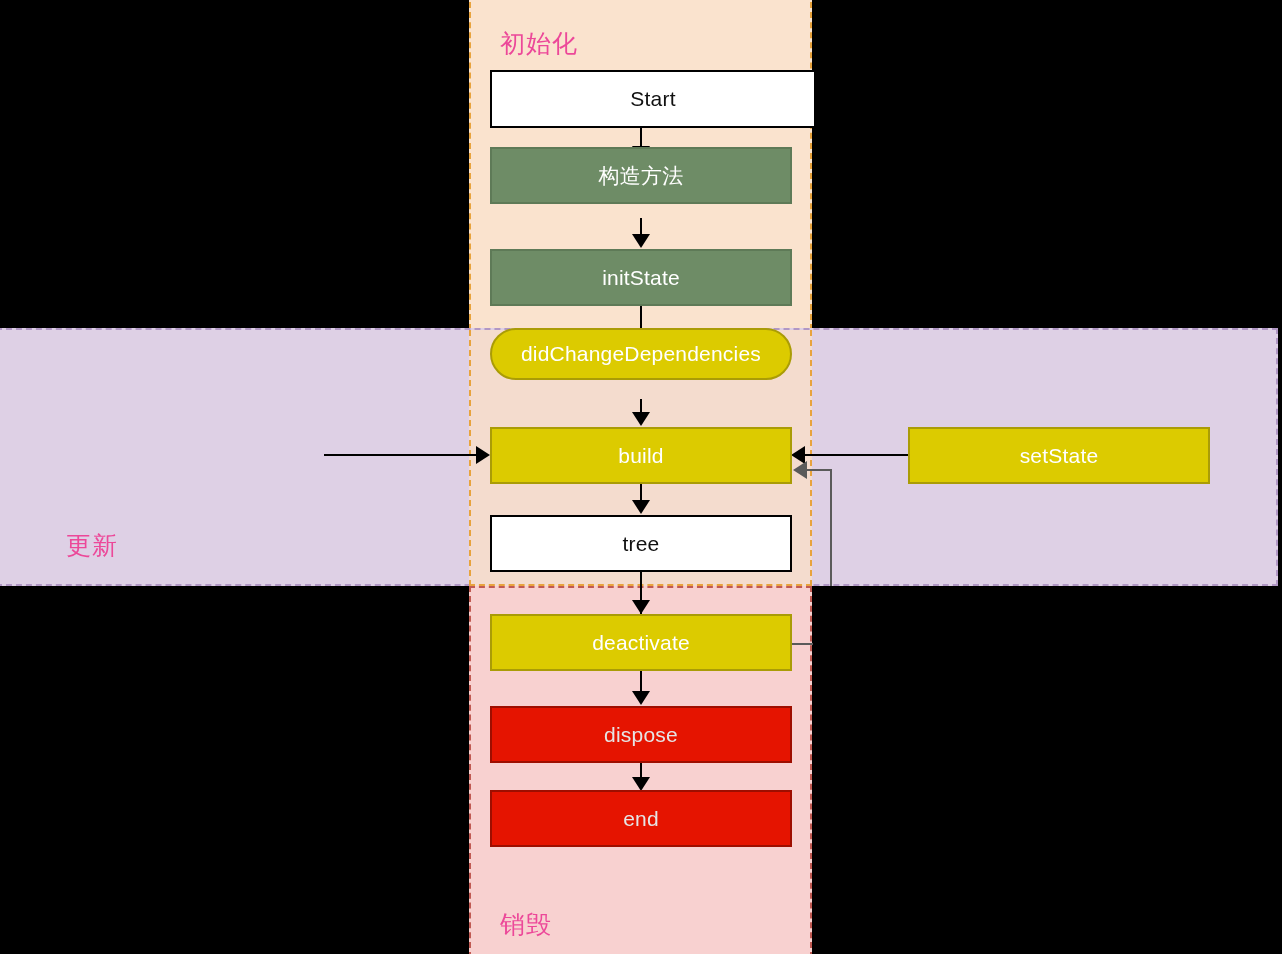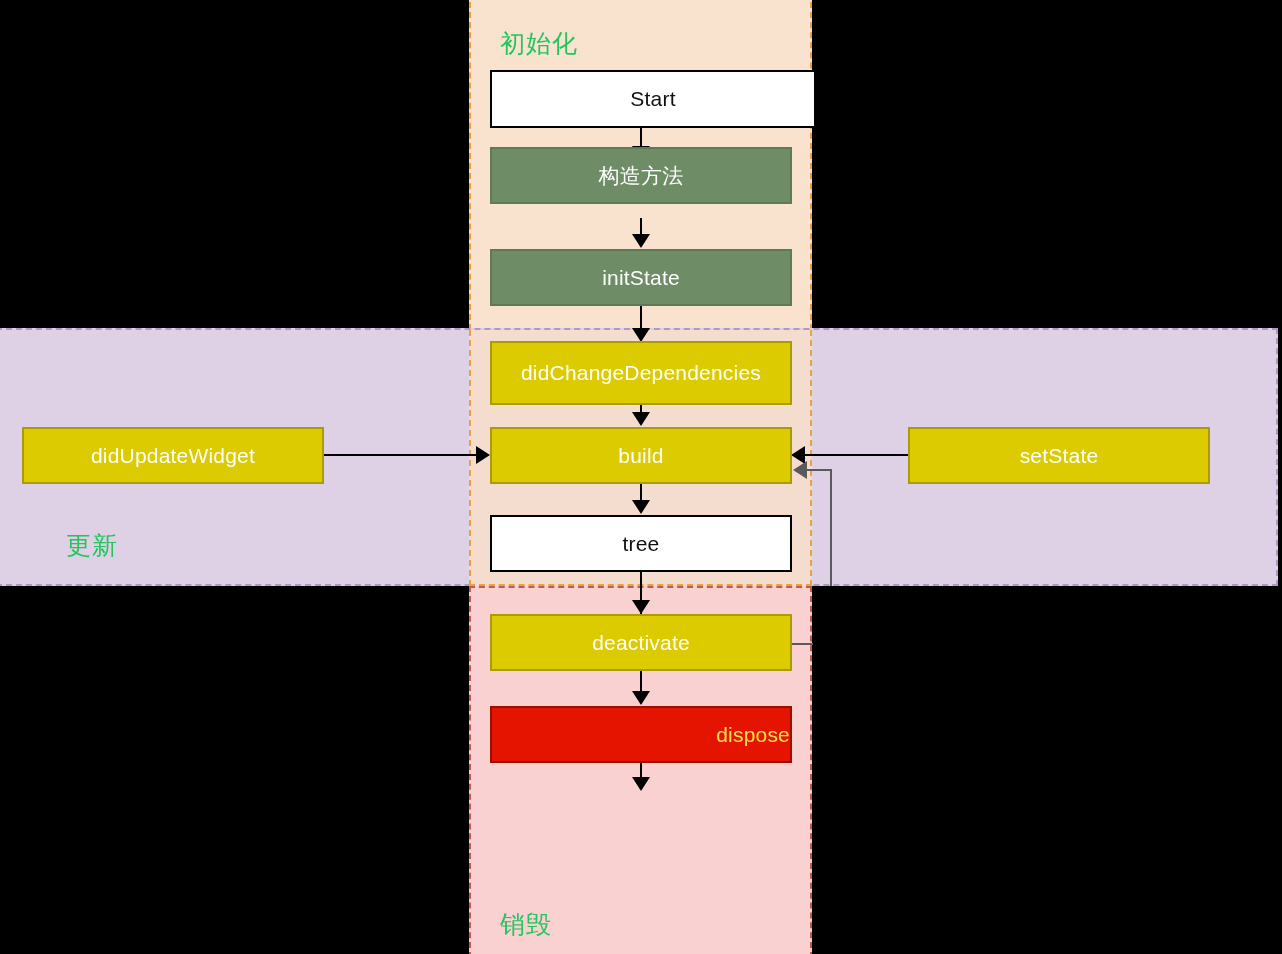--- a/index.html
+++ b/index.html
@@ -56,21 +56,21 @@
     background: #F4DCCE;
     border-left: 2px dashed #E8A33D;
     border-right: 2px dashed #E8A33D;
     border-bottom: 2px dashed #E8A33D;
     border-top: none;
   }
 
   .region-label {
     position: absolute;
     font-size: 25px;
-    color: #22c55e;
+    color: #ec4899;
     letter-spacing: 1px;
     white-space: nowrap;
   }
   .label-init  { left: 500px; top: 27px; }
   .label-update{ left: 30px;  top: 529px; margin-left: 36px; }
   .label-destroy{ left: 500px; top: 908px; }
 
   
   .node {
     position: absolute;
@@ -93,22 +93,21 @@
     color: #FFFFFF;
   }
   .node-yellow {
     background: #DCCB00;
     border: 2px solid #AA9C06;
     color: #FFFFFF;
   }
   .node-red {
     background: #E51400;
     border: 2px solid #9E0E00;
-    color: #fde047;
-    justify-content: flex-end;
+    color: #e5e5e5;
   }
 
   
   .conn { position: absolute; }
   .vline {
     position: absolute;
     width: 2px;
     background: #000000;
   }
   .hline {
@@ -216,42 +215,42 @@
   </div>
 
   <div class="node node-green" style="left:490px; top:147px; width:302px; height:57px;">
     <span>构造方法</span>
   </div>
 
   <div class="node node-green" style="left:490px; top:249px; width:302px; height:57px;">
     <span>initState</span>
   </div>
 
-  <div class="node node-yellow" style="left:490px; top:341px; width:302px; height:64px;">
+  <div class="node node-yellow" style="left:490px; top:328px; width:302px; height:52px;border-radius:26px;">
     <span>didChangeDependencies</span>
   </div>
 
   <div class="node node-yellow" style="left:490px; top:427px; width:302px; height:57px;">
     <span>build</span>
   </div>
 
   <div class="node node-yellow" style="left:490px; top:614px; width:302px; height:57px;">
     <span>deactivate</span>
   </div>
 
   <div class="node node-white" style="left:490px; top:515px; width:302px; height:57px;">
     <span>tree</span>
   </div>
 
   <div class="node node-red" style="left:490px; top:706px; width:302px; height:57px;">
     <span>dispose</span>
   </div>
 
-
-  <div class="node node-yellow" style="left:22px; top:427px; width:302px; height:57px;">
-    <span>didUpdateWidget</span>
-  </div>
+  <div class="node node-red" style="left:490px; top:790px; width:302px; height:57px;">
+    <span>end</span>
+  </div>
+
 
   <div class="node node-yellow" style="left:908px; top:427px; width:302px; height:57px;">
     <span>setState</span>
   </div>
 
 </div>
 
 </body></html>

